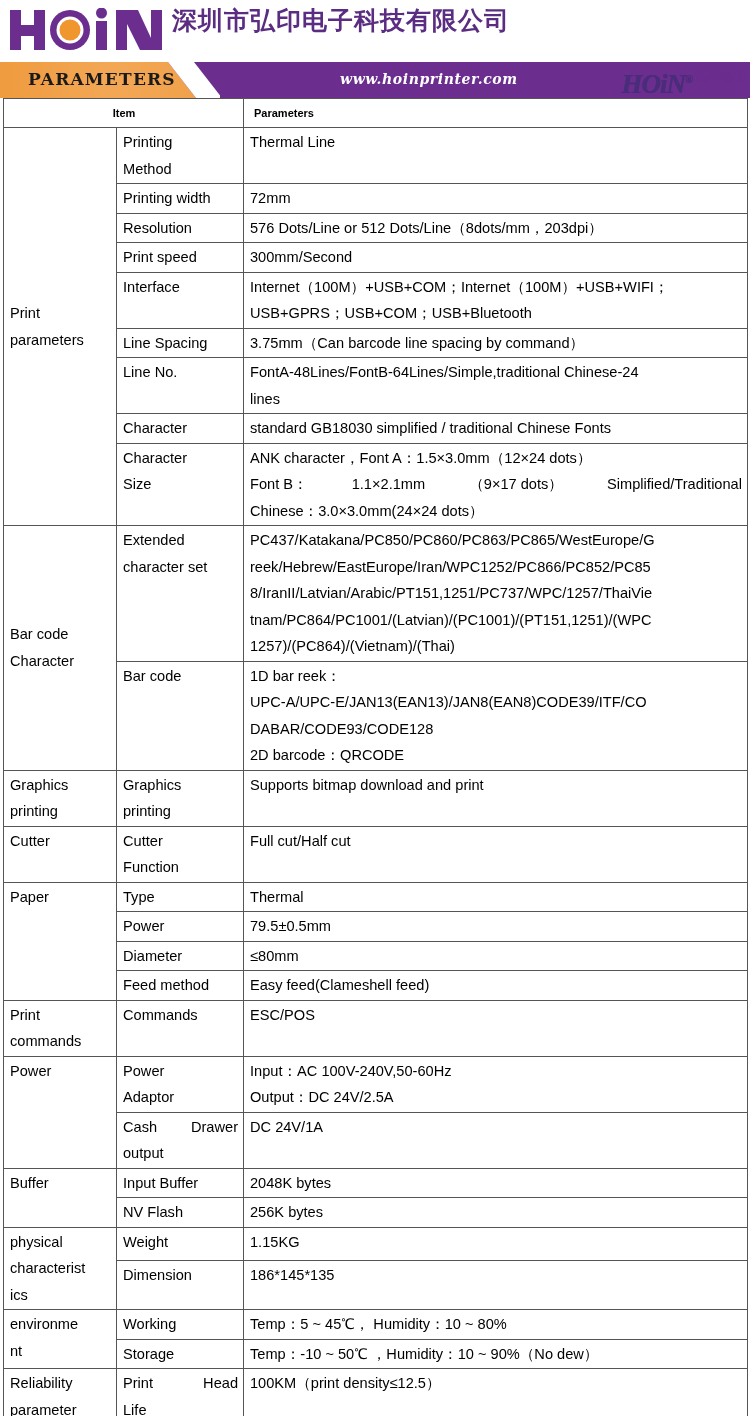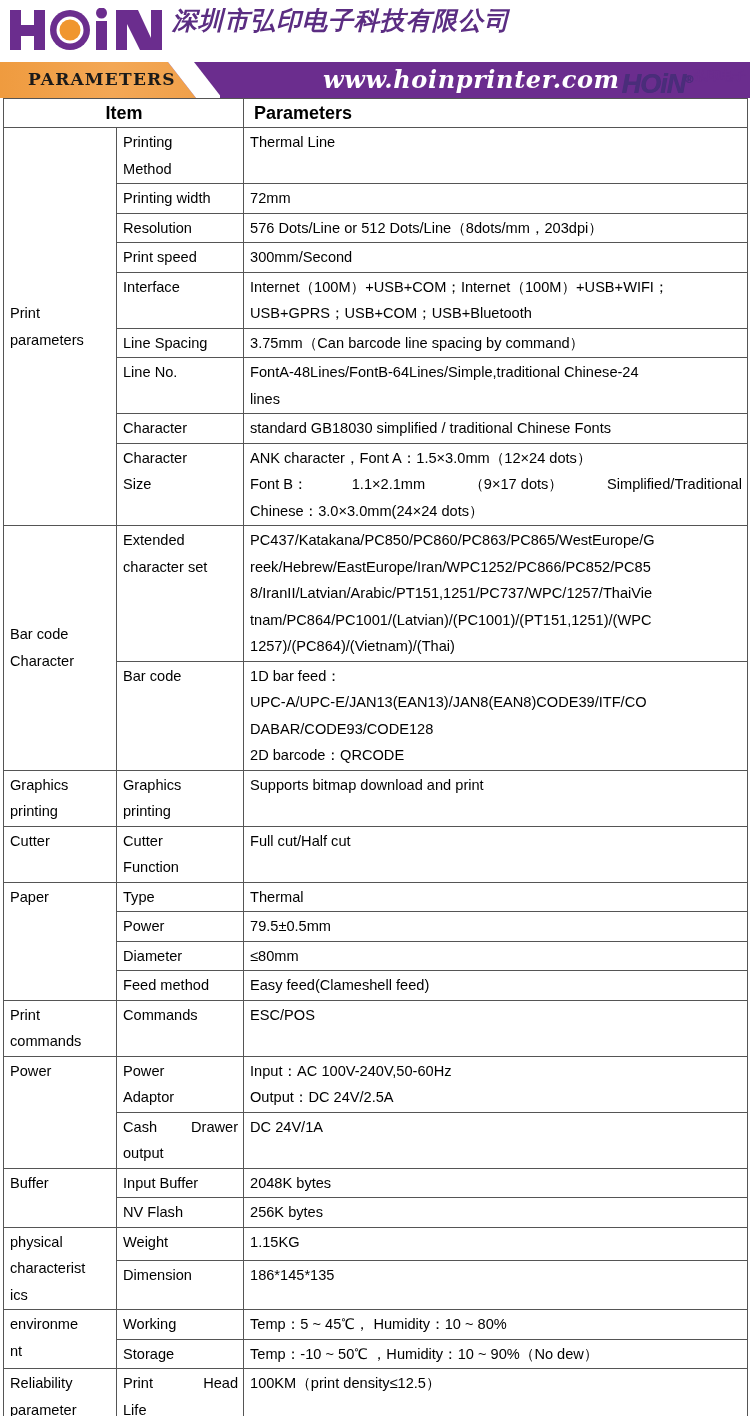--- a/index.html
+++ b/index.html
@@ -15,21 +15,20 @@
     overflow: hidden;
   }
 
   
   .header {
     position: relative;
     height: 62px;
     padding: 6px 0 0 10px;
     display: flex;
     align-items: flex-start;
-    font-style: italic;
   }
   .logo-mark {
     display: flex;
     align-items: center;
     height: 44px;
     margin-top: 2px;
   }
   .logo-svg { display: block; }
 
   .company-names {
@@ -95,38 +94,38 @@
     font-size: 17px;
     font-weight: bold;
     letter-spacing: 1.2px;
     color: #1a1a1a;
     font-variant: small-caps;
     text-transform: uppercase;
     line-height: 21px;
   }
   .banner-url {
     position: absolute;
-    left: 323px; top: 6px;
+    left: 340px; top: 6px;
     font-family: "DejaVu Serif", serif;
     font-style: italic;
     font-weight: bold;
-    font-size: 24px;
+    font-size: 14px;
     color: #ffffff;
     letter-spacing: 0.6px;
     line-height: 23px;
   }
   .banner-brand {
     position: absolute;
     right: 4px; top: 1px;
     display: flex;
     align-items: flex-start;
     height: 34px;
   }
   .brand-script {
-    font-family: Liberation Sans, sans-serif;
+    font-family: Liberation Serif, serif;
     font-style: italic;
     font-weight: bold;
     font-size: 27px;
     color: #4a2d7a;
     letter-spacing: -1px;
     line-height: 32px;
     text-shadow: 0.5px 0 0 #4a2d7a;
   }
   .brand-reg {
     font-size: 11px;
@@ -160,21 +159,21 @@
     font-size: 14.6px;
     line-height: 26.5px;
     padding: 1px 5px 1px 6px;
     font-family: "Liberation Sans", sans-serif;
     font-weight: normal;
     color: #000;
   }
   .spec-table th {
     text-align: center;
     font-weight: bold;
-    font-size: 18px;
+    font-size: 11px;
     line-height: 26px;
     height: 26px;
   }
   th.col-params-head { text-align: left; padding-left: 10px; }
 
   .c1 { width: 113px; }
   .c2 { width: 127px; }
   .c3 { width: 504px; }
 
   td.cat { vertical-align: middle; }
@@ -319,21 +318,21 @@
         <div>PC437/Katakana/PC850/PC860/PC863/PC865/WestEurope/G</div>
         <div>reek/Hebrew/EastEurope/Iran/WPC1252/PC866/PC852/PC85</div>
         <div>8/IranII/Latvian/Arabic/PT151,1251/PC737/WPC/1257/ThaiVie</div>
         <div>tnam/PC864/PC1001/(Latvian)/(PC1001)/(PT151,1251)/(WPC</div>
         <div>1257)/(PC864)/(Vietnam)/(Thai)</div>
       </td>
     </tr>
     <tr>
       <td class="subcat">Bar code</td>
       <td class="val">
-        <div>1D bar feed：</div>
+        <div>1D bar reek：</div>
         <div>UPC-A/UPC-E/JAN13(EAN13)/JAN8(EAN8)CODE39/ITF/CO</div>
         <div>DABAR/CODE93/CODE128</div>
         <div>2D barcode：QRCODE</div>
       </td>
     </tr>
 
     <tr>
       <td class="cat">
         <div>Graphics</div>
         <div>printing</div>

